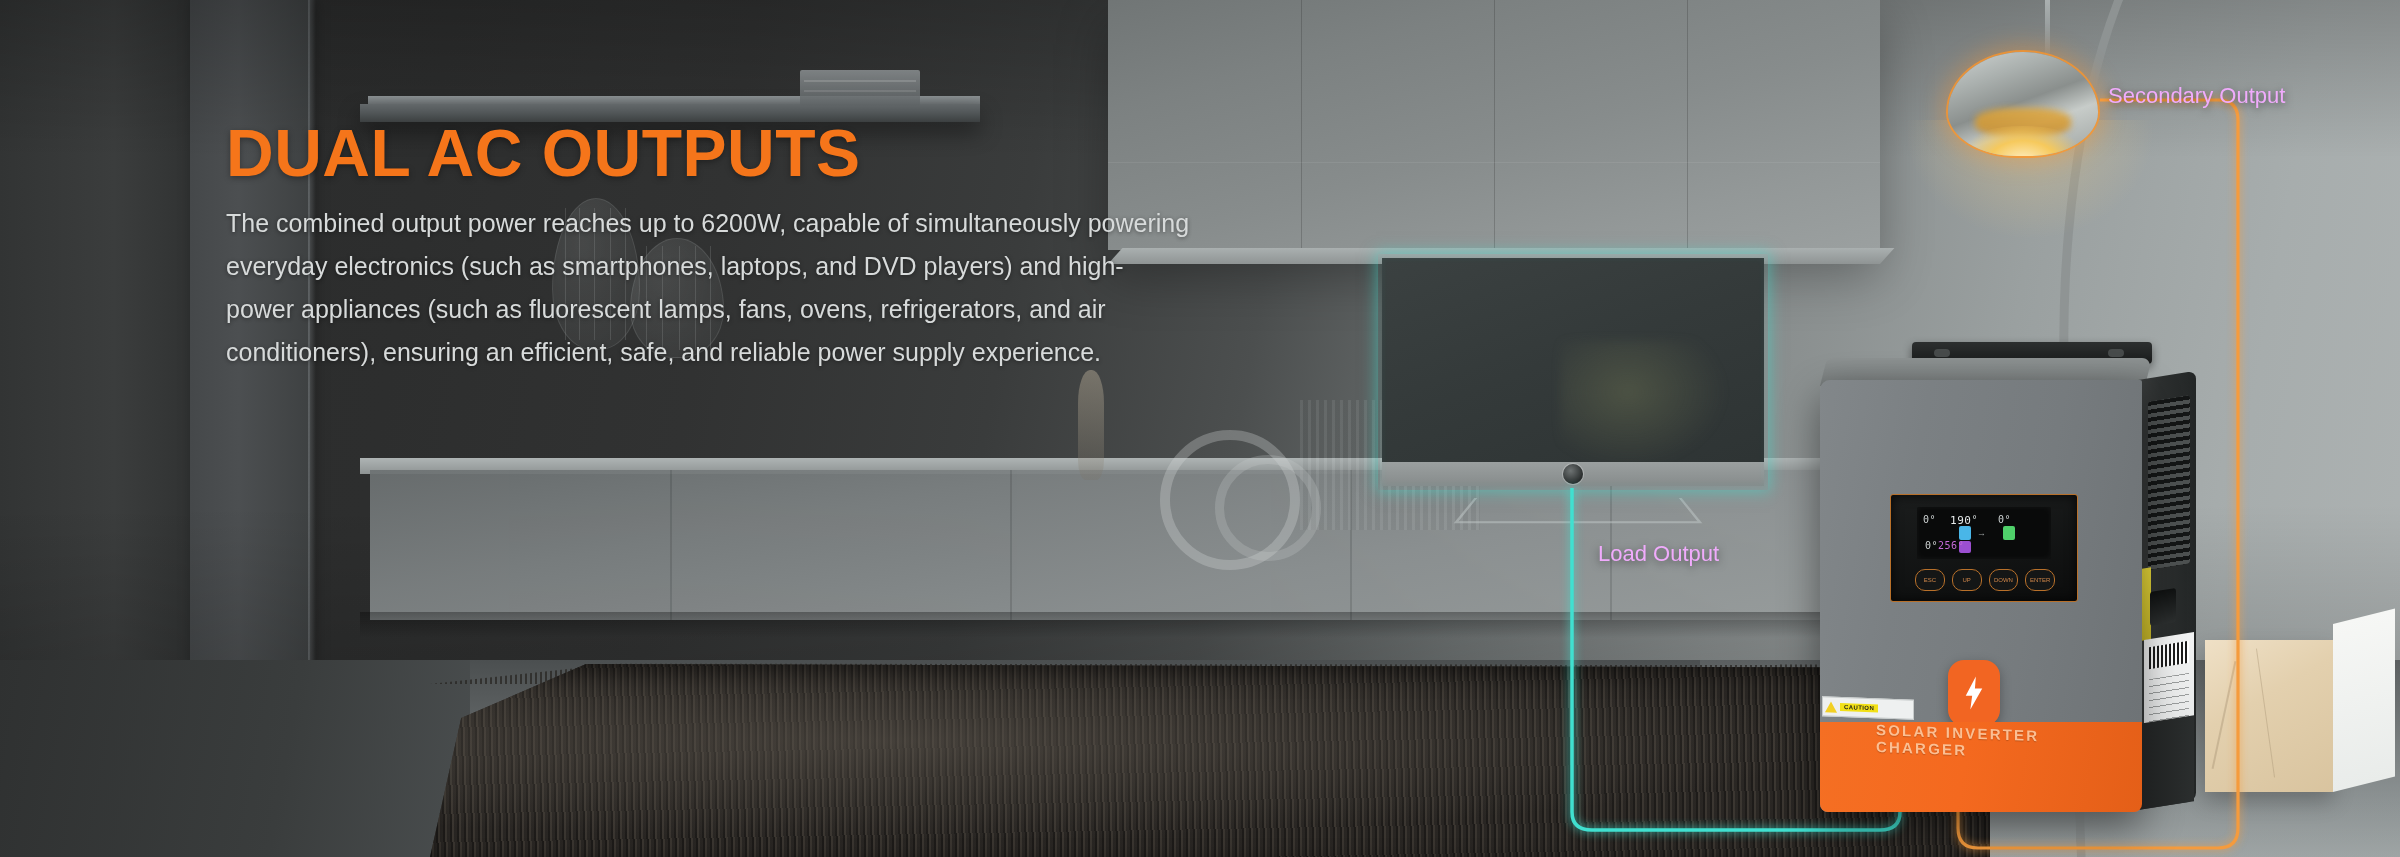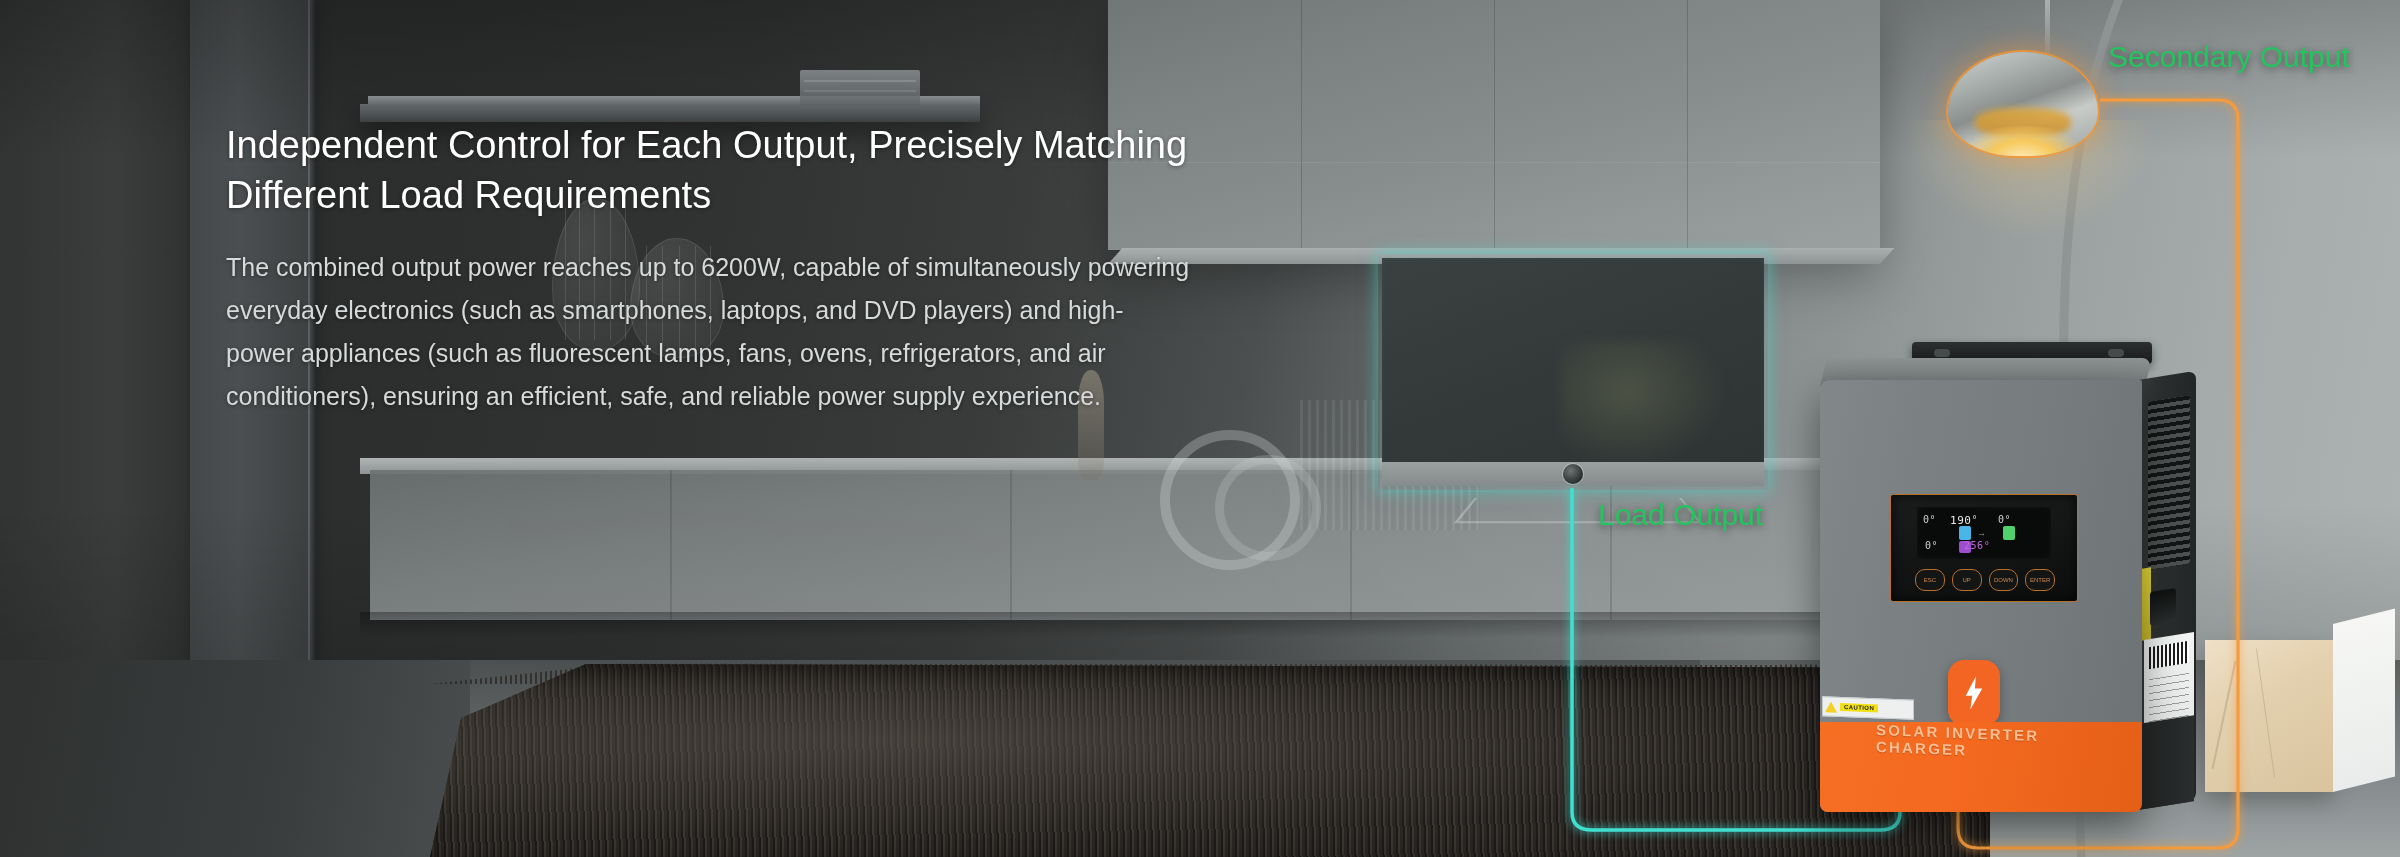--- a/index.html
+++ b/index.html
@@ -387,23 +387,23 @@
   }
   .bodytext{
     color:#d7dada;font-size:25px;font-weight:300;line-height:1.72;
     margin:0;max-width:965px;
     font-family:"Liberation Sans", sans-serif;
     text-shadow:0 1px 4px rgba(0,0,0,.45);
   }
 
   
   .callout{
-    position:absolute;color:#22c55e;font-size:30px;font-weight:400;
+    position:absolute;color:#f0abfc;font-size:22px;font-weight:400;
     font-family:"Liberation Sans", sans-serif;
-    text-shadow:0 2px 8px rgba(0,0,0,.55);white-space:nowrap;
+    text-shadow:0 2px 8px rgba(0,0,0,.55);white-space:nowrap;margin-top:43px;
   }
   .callout-main{left:1598px;top:498px;}
   .callout-secondary{left:2108px;top:40px;}
 </style>
 </head>
 <body>
 
 <div id="banner">
 
   <div class="scene">
@@ -534,21 +534,21 @@
             <span class="seg" style="margin-left:20px">0</span>
             <span class="seg">°</span>
           </div>
           <span class="chip chip-blue" style="position:absolute;left:42px;top:19px"></span>
           <span class="arrow" style="position:absolute;left:60px;top:21px">→</span>
           <span class="chip chip-green" style="position:absolute;left:86px;top:19px"></span>
           <span class="chip chip-purple" style="position:absolute;left:42px;top:34px;height:12px"></span>
           <div class="row rowB">
             <span class="seg" style="margin-left:8px">0</span>
             <span class="seg">°</span>
-            <span class="seg seg-pink" style="margin-left:26px">256</span>
+            <span class="seg seg-pink" style="">256</span>
             <span class="seg seg-pink">°</span>
           </div>
         </div>
 
         <div class="lcd-btns">
           <div class="lcd-btn">ESC</div>
           <div class="lcd-btn">UP</div>
           <div class="lcd-btn">DOWN</div>
           <div class="lcd-btn">ENTER</div>
         </div>
@@ -565,20 +565,20 @@
     <div class="inv-orange"></div>
     <div class="inv-model">SOLAR INVERTER CHARGER</div>
 
     <div class="caution">
       <span class="tri"></span>
       <span class="ctext">CAUTION</span>
     </div>
   </div>
 
   <div class="copy">
-    <h2 class="subhead">Independent Control for Each Output, Precisely Matching Different Load Requirements</h2>
+    <h1 class="headline">DUAL AC OUTPUTS</h1>
     <p class="bodytext">The combined output power reaches up to 6200W, capable of simultaneously powering everyday electronics (such as smartphones, laptops, and DVD players) and high-power appliances (such as fluorescent lamps, fans, ovens, refrigerators, and air conditioners), ensuring an efficient, safe, and reliable power supply experience.</p>
   </div>
 
   <div class="callout callout-main">Load Output</div>
   <div class="callout callout-secondary">Secondary Output</div>
 
 </div>
 
 </body></html>

